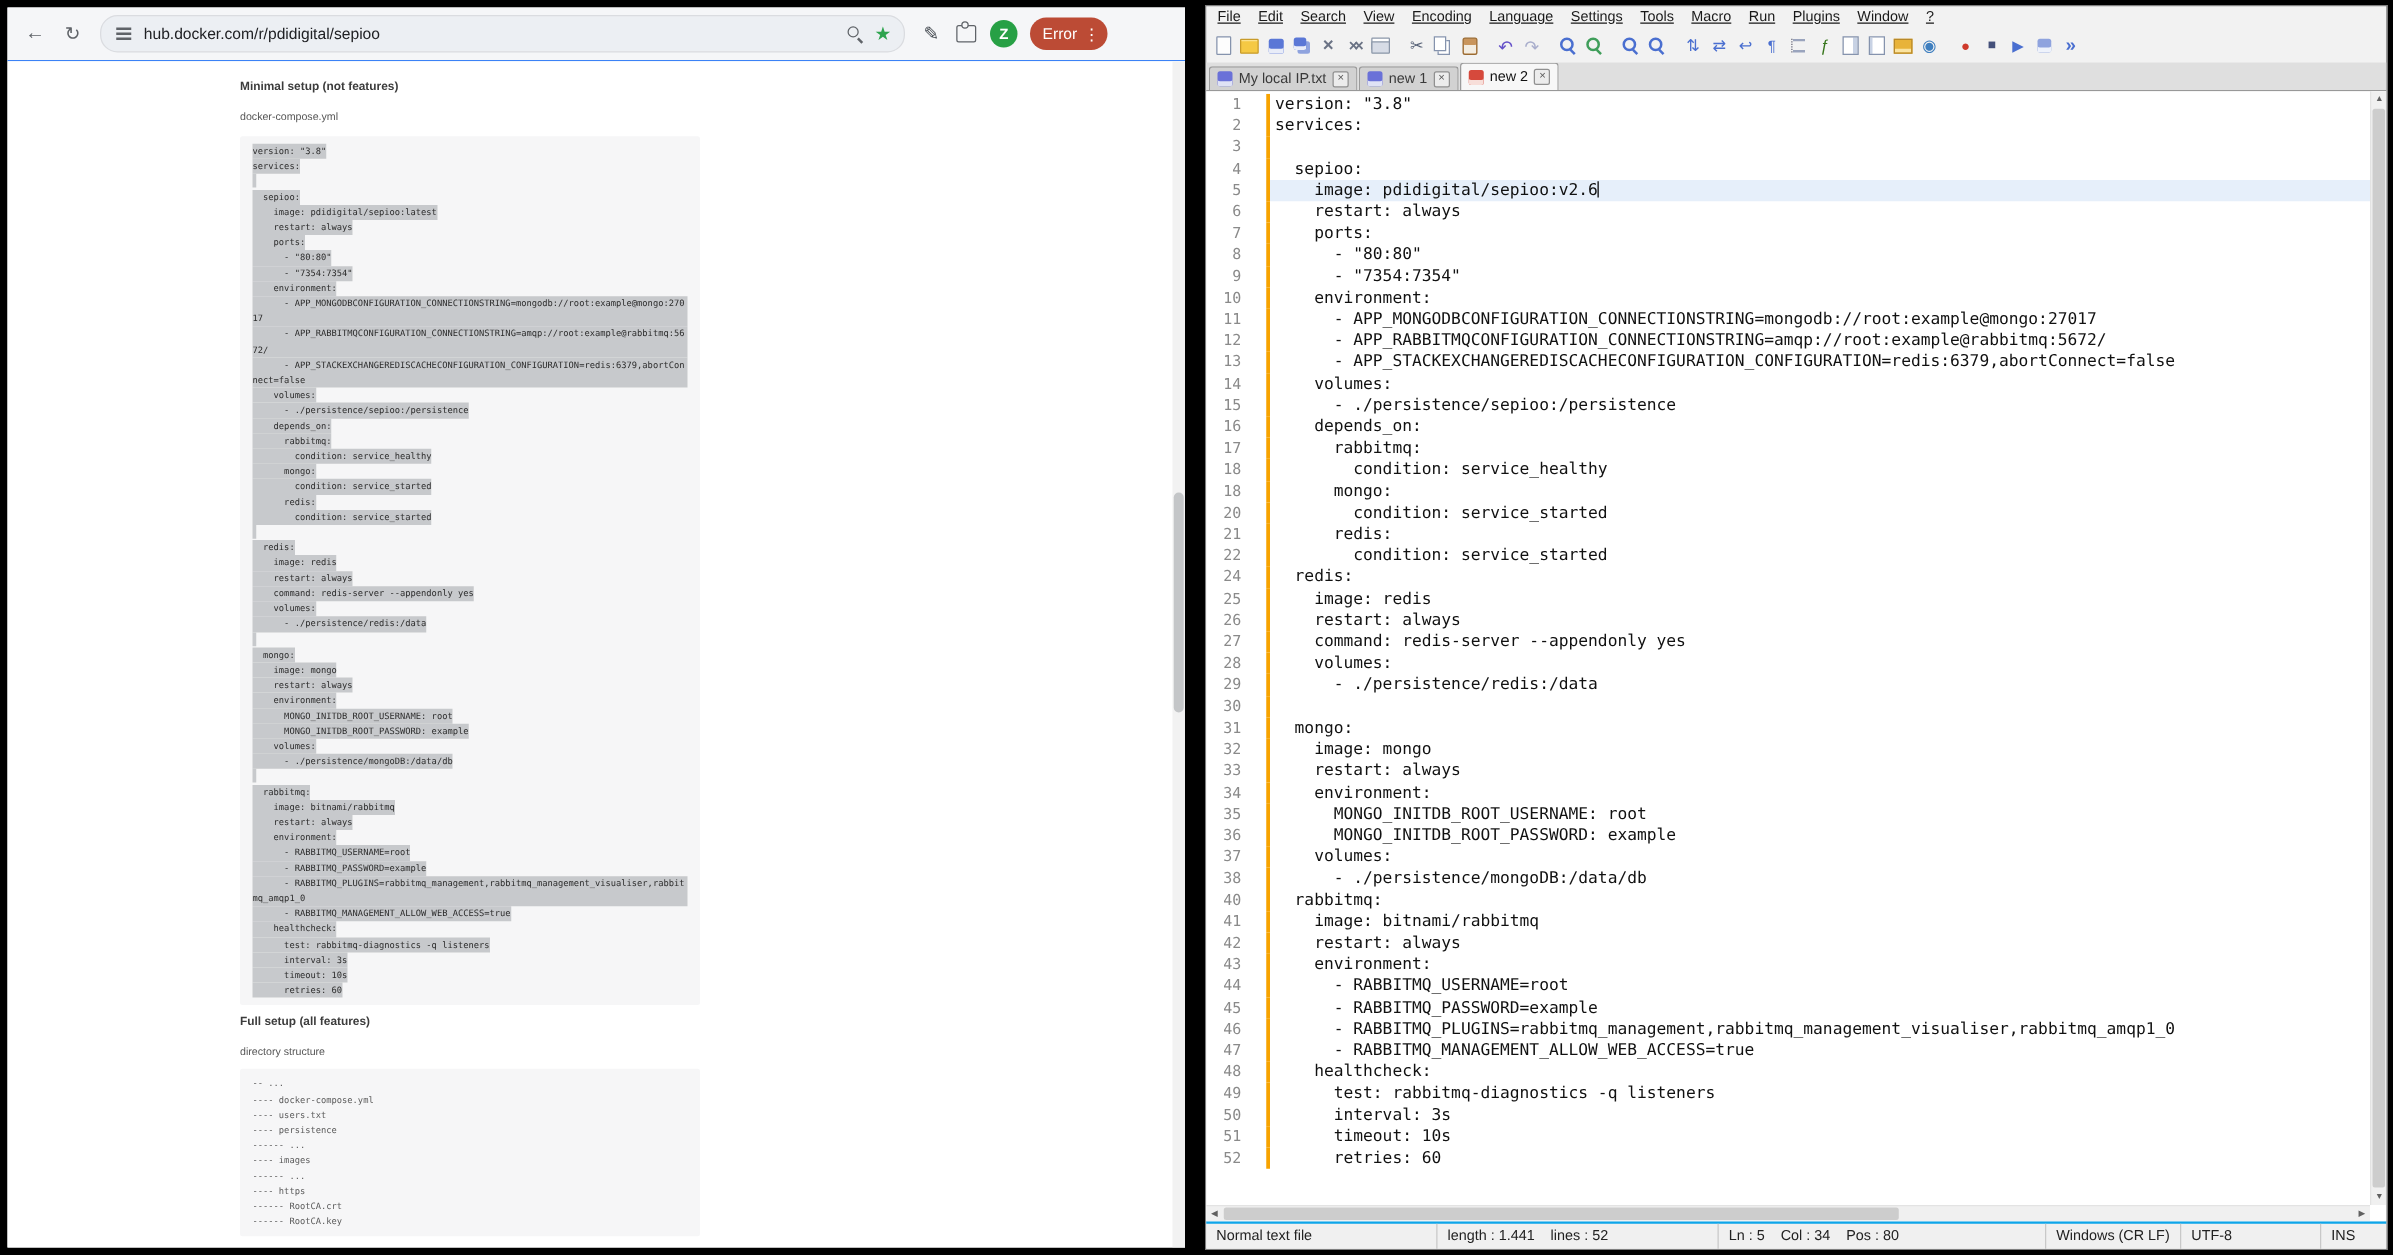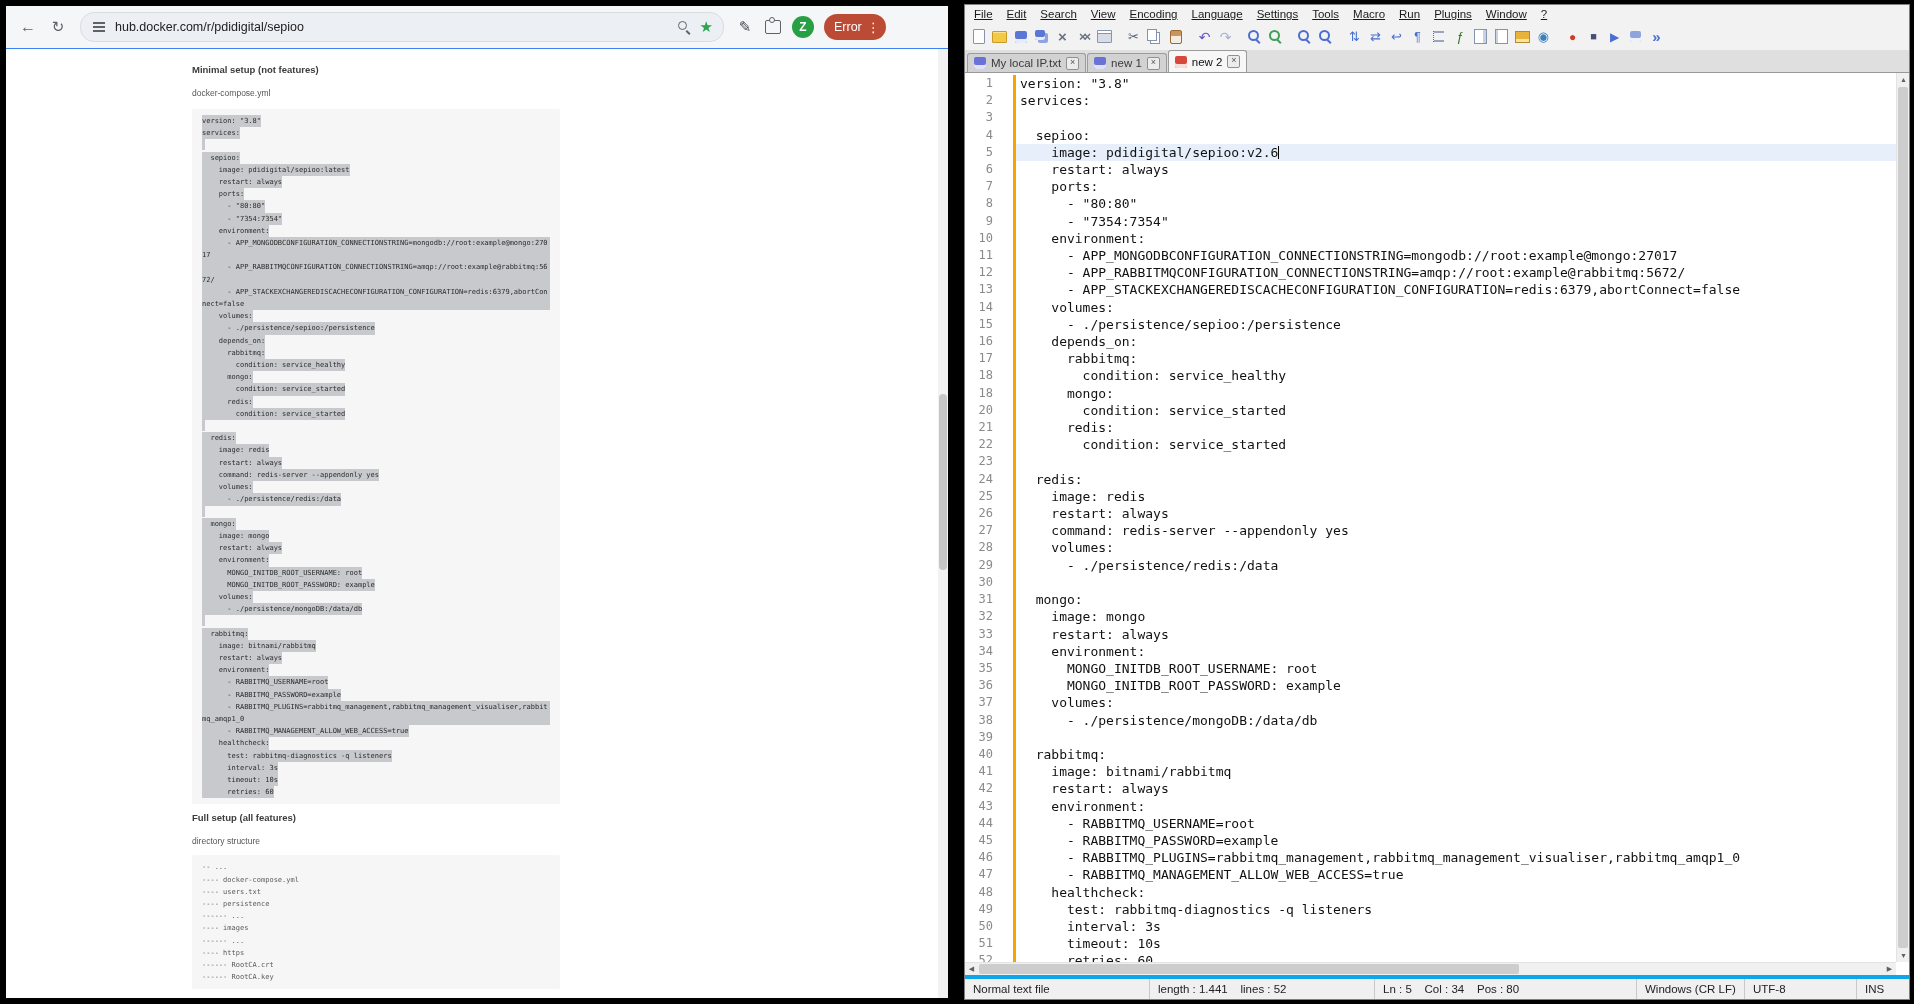--- a/index.html
+++ b/index.html
@@ -98,21 +98,21 @@
   .ed-line.cur .lt{background:#e6effa;}
   .ed-line.cur .lt::after{content:"";display:inline-block;width:1px;height:13px;background:#000;vertical-align:-2px;}
   .v-scroll{position:absolute;right:0;top:0;bottom:13px;width:13px;background:#f0f0f0;border-left:1px solid #e3e3e3;box-sizing:border-box;}
   .v-arrow{position:absolute;left:0;width:13px;height:13px;font-size:7px;color:#606060;display:flex;align-items:center;justify-content:center;}
   .v-arrow.up{top:0;} .v-arrow.down{bottom:0;}
   .v-thumb{position:absolute;left:1px;right:1px;top:14px;bottom:14px;background:#cdcdcd;border-radius:2px;}
   .h-scroll{position:absolute;left:0;right:13px;bottom:0;height:13px;background:#f0f0f0;border-top:1px solid #e3e3e3;box-sizing:border-box;}
   .h-arrow{position:absolute;top:0;width:13px;height:12px;font-size:7px;color:#606060;display:flex;align-items:center;justify-content:center;}
   .h-arrow.left{left:0;} .h-arrow.right{right:0;}
   .h-thumb{position:absolute;top:1px;bottom:1px;left:14px;width:58%;background:#cdcdcd;border-radius:2px;}
-  .sb{height:20px;background:#f0f0f0;border-top:4px solid #0ea5e9;display:flex;align-items:stretch;font-size:11.5px;color:#222;flex:none;}
+  .sb{height:20px;background:#f0f0f0;border-top:2px solid #0ea5e9;display:flex;align-items:stretch;font-size:11.5px;color:#222;flex:none;}
   .sb-cell{display:flex;align-items:center;padding:0 8px;border-right:1px solid #c8c8c8;white-space:pre;overflow:hidden;box-sizing:border-box;}
   .sb-doc{width:185px;} .sb-len{width:225px;} .sb-cur{width:262px;} .sb-eol{width:108px;} .sb-enc{width:112px;} .sb-ins{flex:1;border-right:none;}
 </style>
 </head>
 <body>
 
 <div id="browser">
   <div class="b-toolbar">
     <span class="nav-btn nav-back"></span>
     <span class="nav-btn nav-reload"></span>
@@ -494,24 +494,20 @@
         <div class="ed-line">
           <span class="ln">21</span>
           <span class="lt">      redis:</span>
         </div>
 
         <div class="ed-line">
           <span class="ln">22</span>
           <span class="lt">        condition: service_started</span>
         </div>
 
-        <div class="ed-line">
-          <span class="ln">23</span>
-          <span class="lt"></span>
-        </div>
 
         <div class="ed-line">
           <span class="ln">24</span>
           <span class="lt">  redis:</span>
         </div>
 
         <div class="ed-line">
           <span class="ln">25</span>
           <span class="lt">    image: redis</span>
         </div>
@@ -574,24 +570,20 @@
         <div class="ed-line">
           <span class="ln">37</span>
           <span class="lt">    volumes:</span>
         </div>
 
         <div class="ed-line">
           <span class="ln">38</span>
           <span class="lt">      - ./persistence/mongoDB:/data/db</span>
         </div>
 
-        <div class="ed-line">
-          <span class="ln">39</span>
-          <span class="lt"></span>
-        </div>
 
         <div class="ed-line">
           <span class="ln">40</span>
           <span class="lt">  rabbitmq:</span>
         </div>
 
         <div class="ed-line">
           <span class="ln">41</span>
           <span class="lt">    image: bitnami/rabbitmq</span>
         </div>

